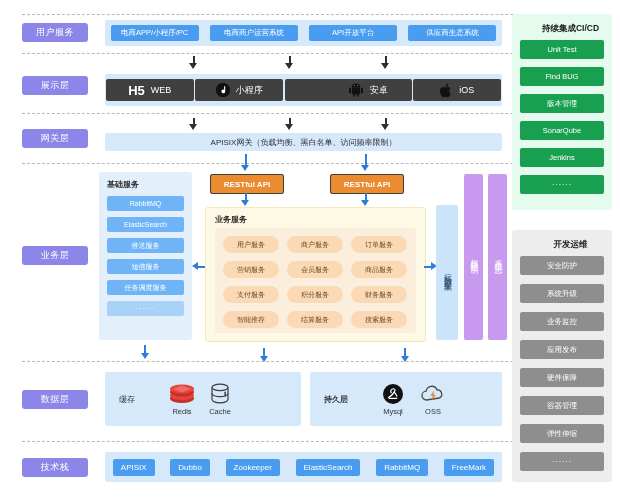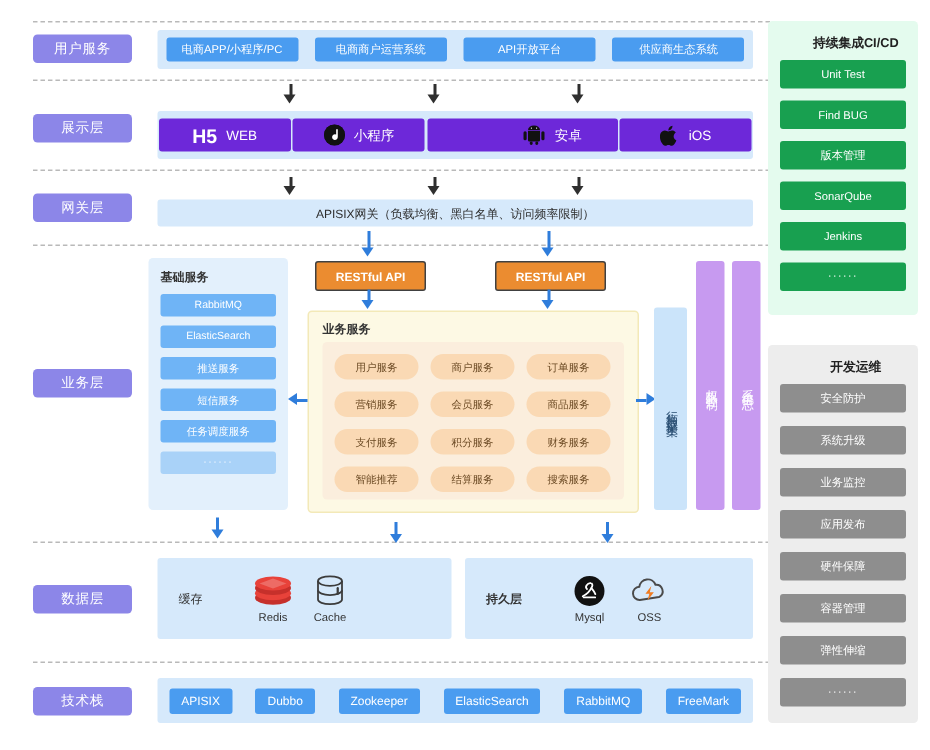--- a/index.html
+++ b/index.html
@@ -36,21 +36,21 @@
   
   .bluebox{
     background:#4a9cf0;color:#fff;border-radius:2px;
     font-size:7.5px;display:flex;align-items:center;
     justify-content:center;text-align:center;line-height:1.1;
     padding:0 2px;box-sizing:border-box;
   }
 
   
   .pres-tile{
-    background:#6d28d9;border-radius:2px;color:#fff;
+    background:#404040;border-radius:2px;color:#fff;
     display:flex;align-items:center;justify-content:center;gap:6px;
     font-size:9px;
   }
 
   
   .gateway{
     position:absolute;background:#d6e9fb;border-radius:2px;
     display:flex;align-items:center;justify-content:center;
     font-size:8px;color:#2d2d2d;
   }

